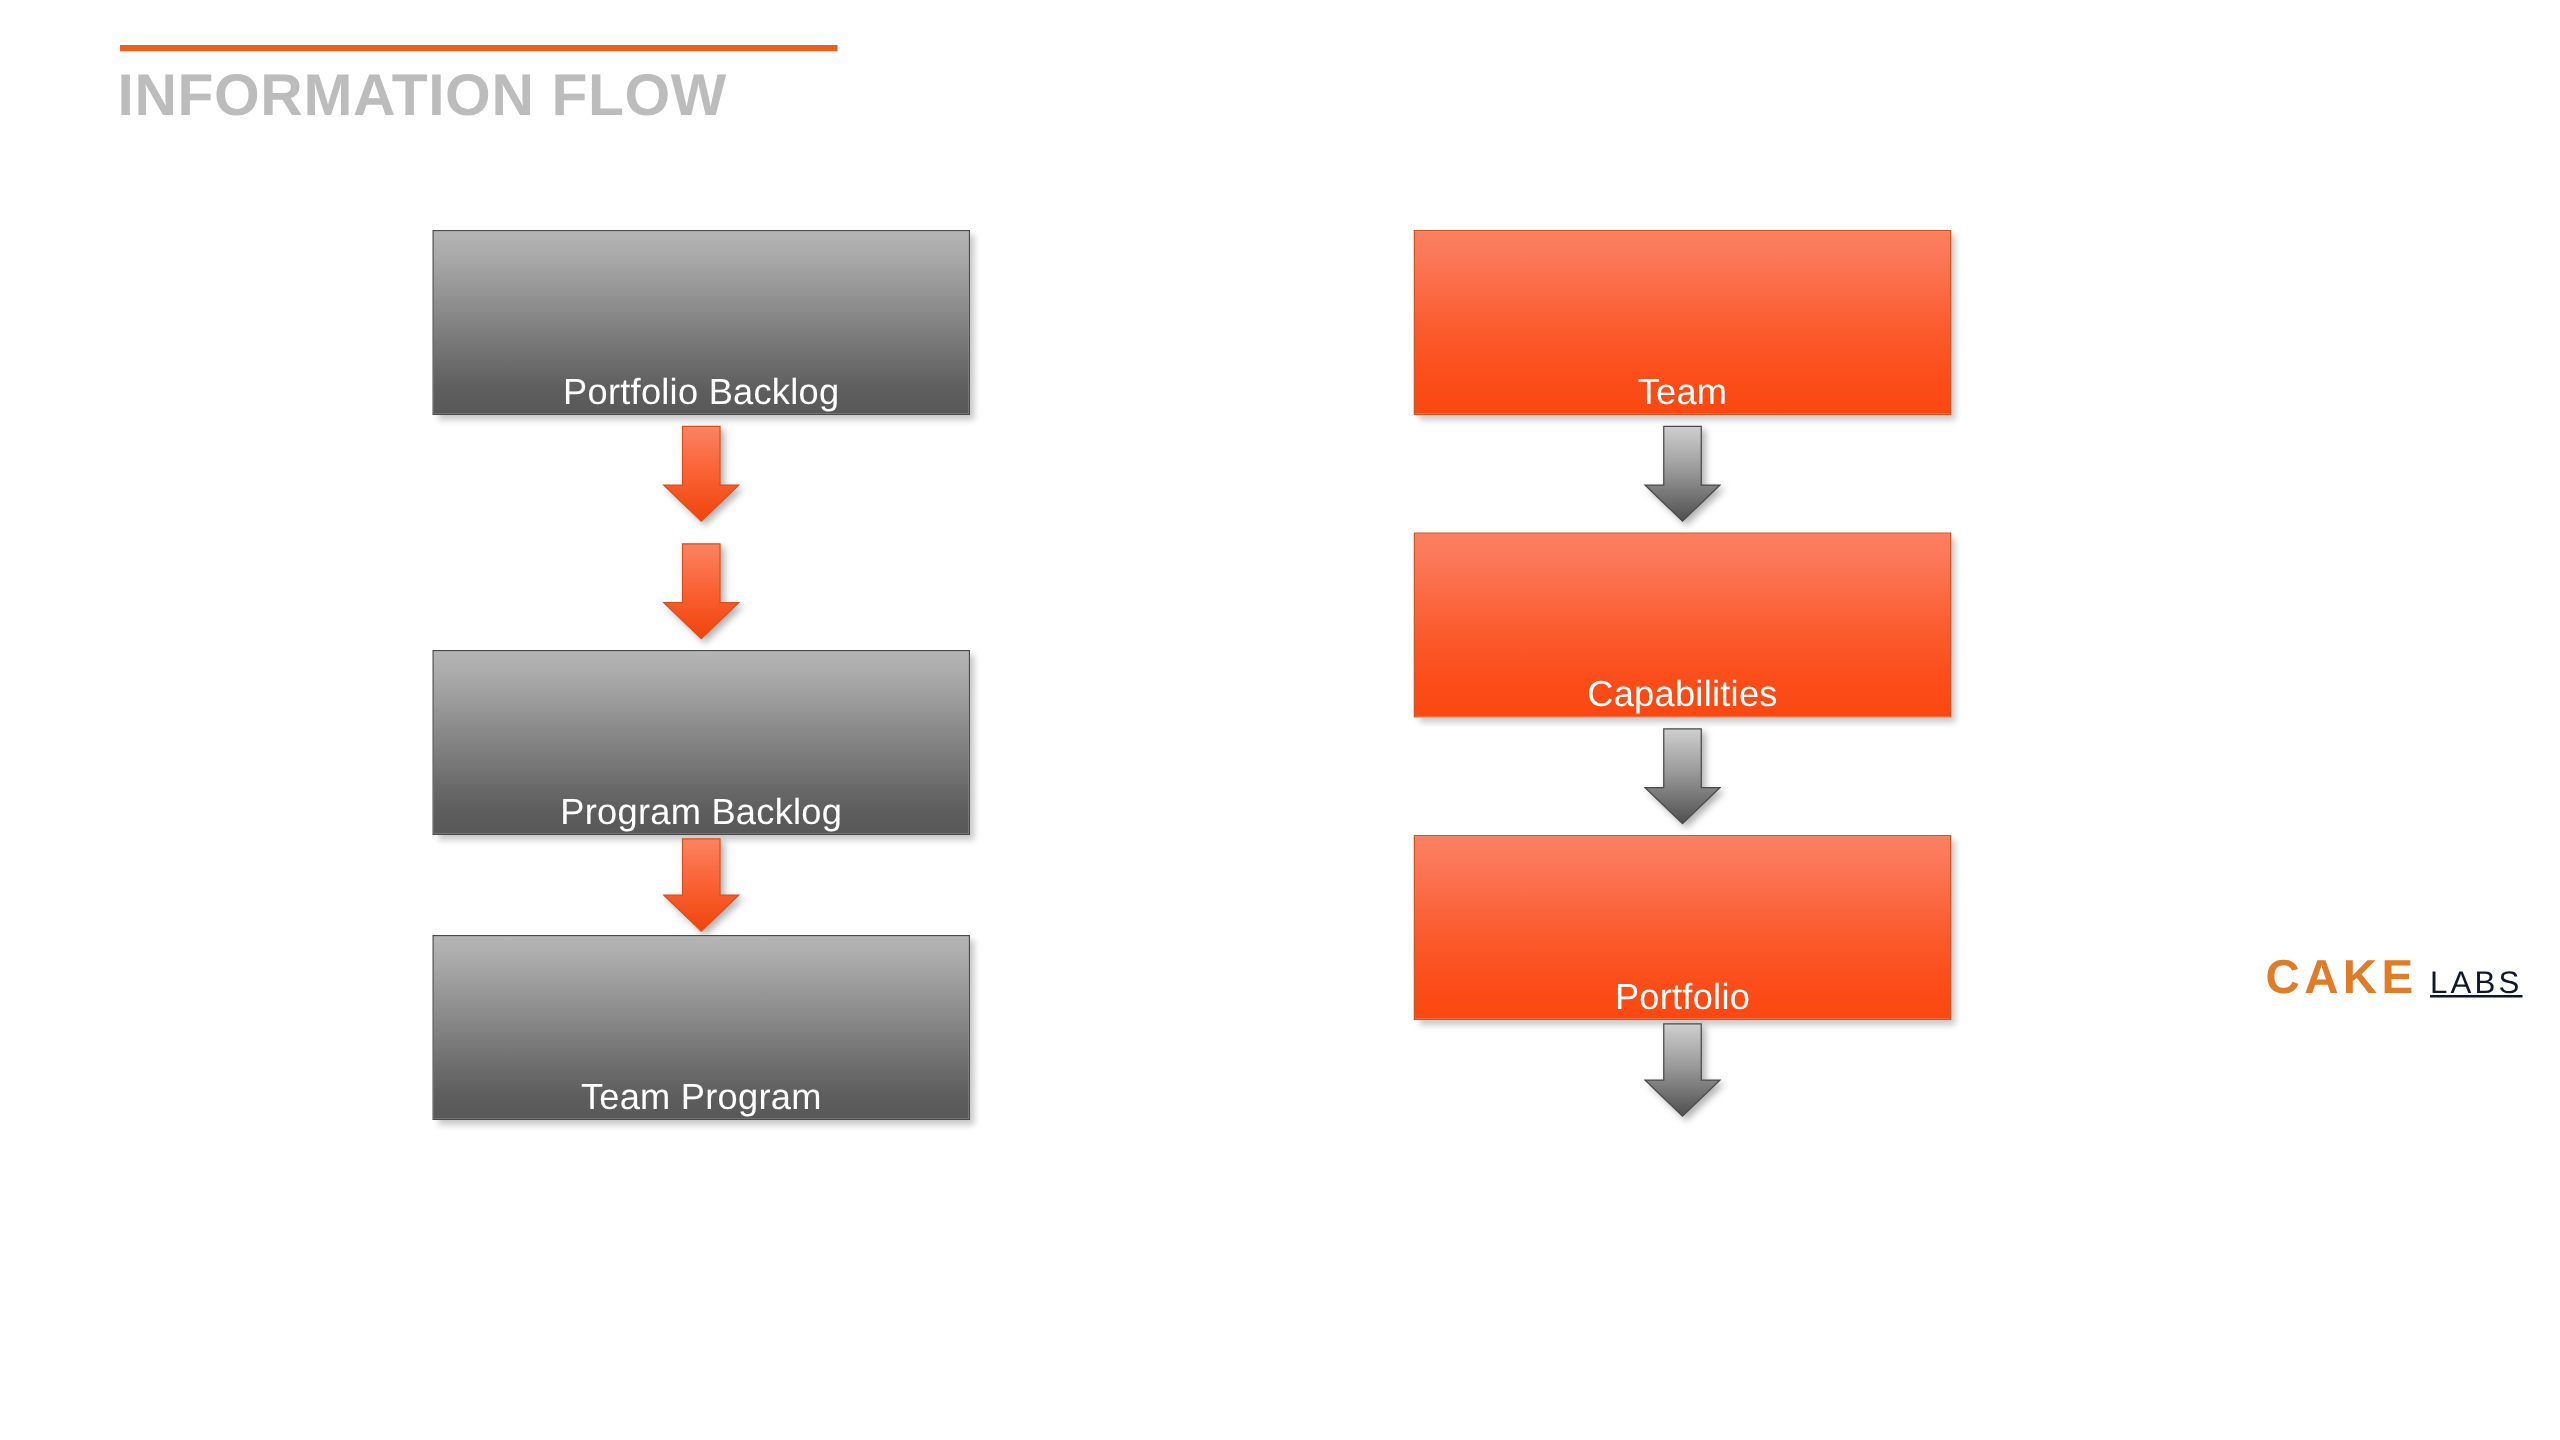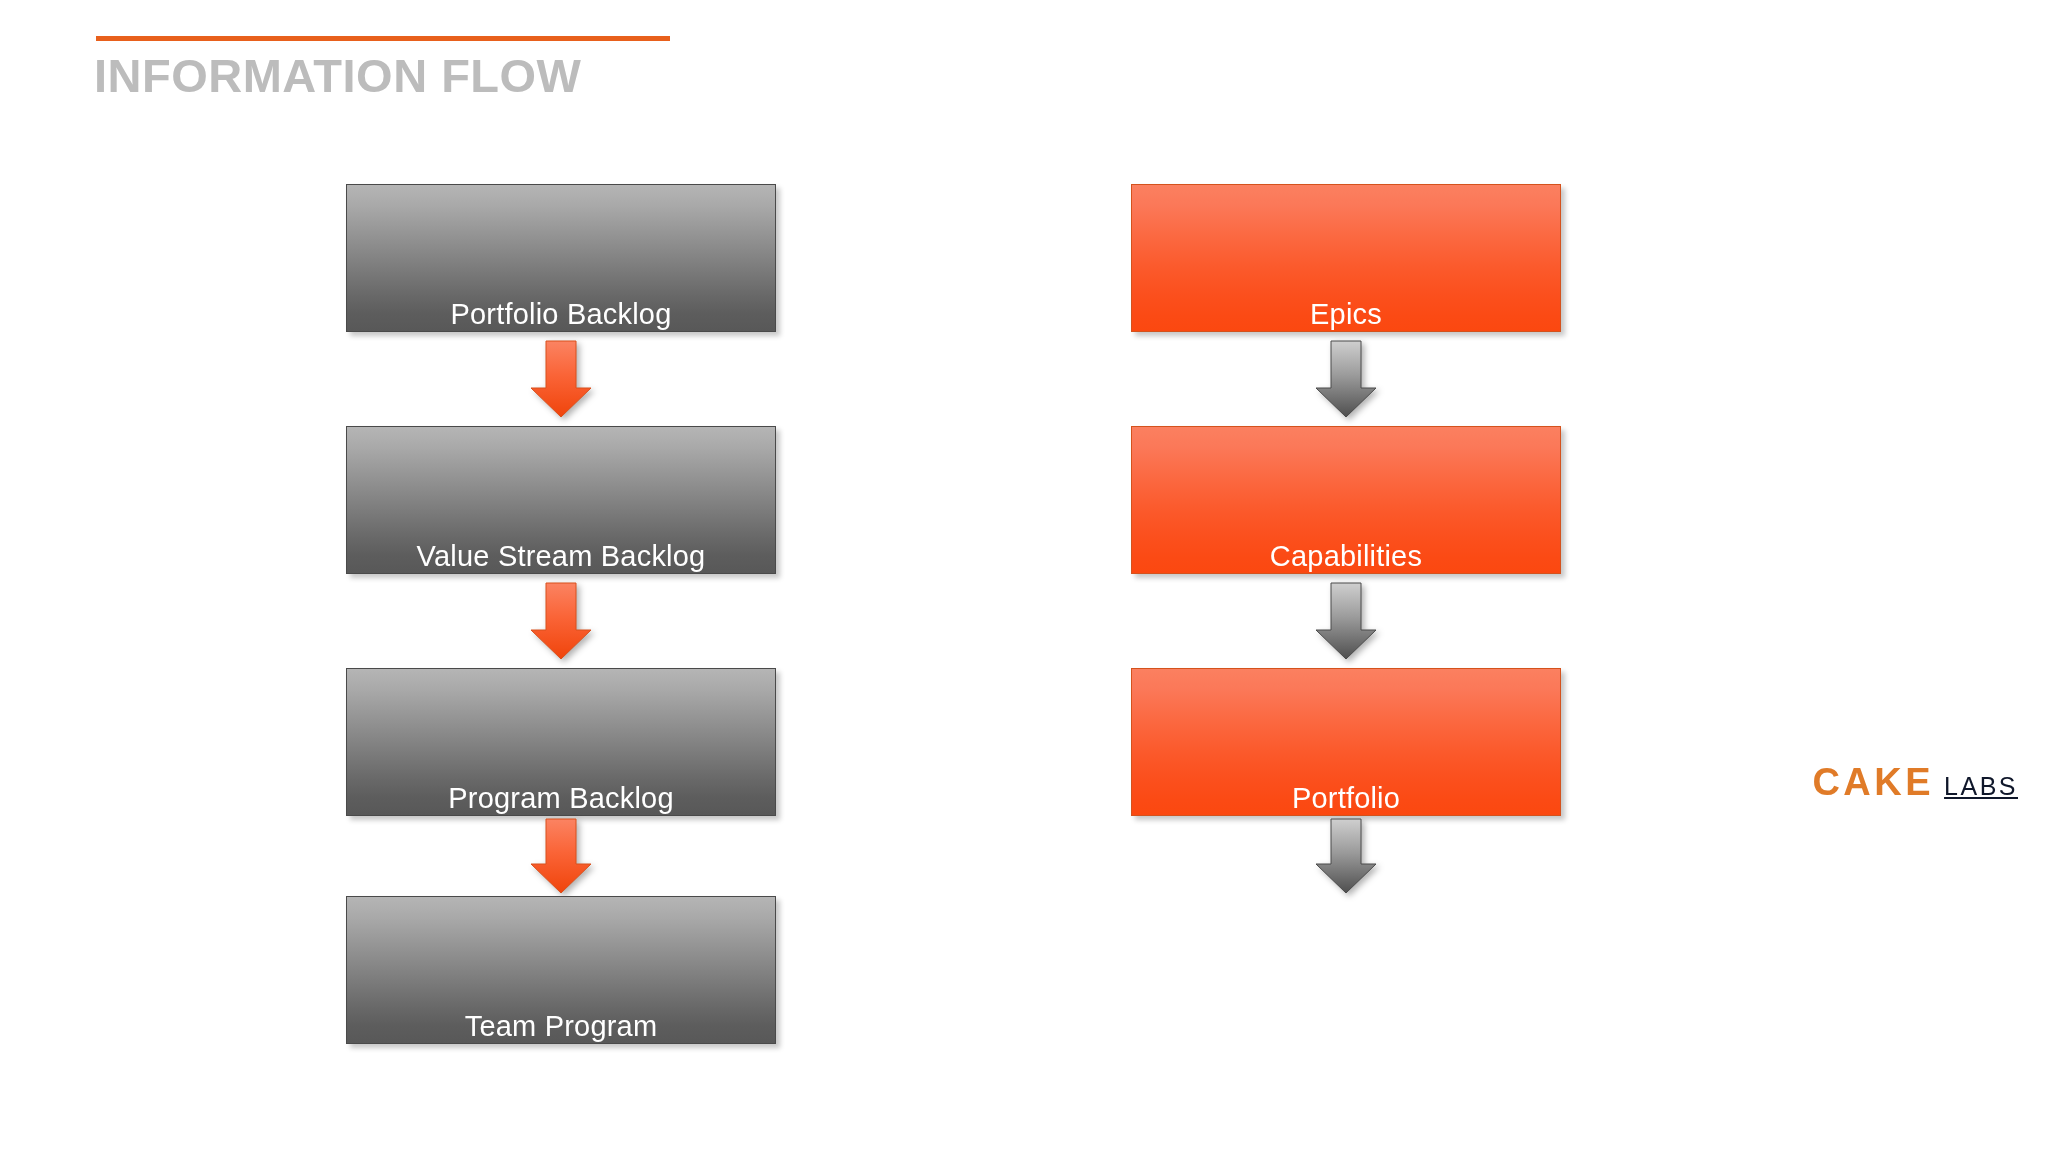--- a/index.html
+++ b/index.html
@@ -163,23 +163,20 @@
           <linearGradient id="orangeArrow1" x1="0" y1="0" x2="0" y2="1">
             <stop offset="0%" stop-color="#fb8362"></stop>
             <stop offset="45%" stop-color="#fa6437"></stop>
             <stop offset="100%" stop-color="#f0440b"></stop>
           </linearGradient>
         </defs>
         <path d="M 16 1 L 46 1 L 46 48 L 61 48 L 31 77 L 1 48 L 16 48 Z" fill="url(#orangeArrow1)" stroke="#d9501c" stroke-width="1"></path>
       </svg>
     </div>
 
-    <div class="flow-box gray">
-      <span class="box-label">Value Stream Backlog</span>
-    </div>
 
     <div class="arrow-gap">
       <svg class="arrow" width="62" height="78" viewBox="0 0 62 78">
         <defs>
           <linearGradient id="orangeArrow2" x1="0" y1="0" x2="0" y2="1">
             <stop offset="0%" stop-color="#fb8362"></stop>
             <stop offset="45%" stop-color="#fa6437"></stop>
             <stop offset="100%" stop-color="#f0440b"></stop>
           </linearGradient>
         </defs>
@@ -206,21 +203,21 @@
 
     <div class="flow-box gray">
       <span class="box-label">Team Program</span>
     </div>
 
   </div>
 
   <div class="column column-right">
 
     <div class="flow-box orange">
-      <span class="box-label">Epics</span>
+      <span class="box-label">Team</span>
     </div>
 
     <div class="arrow-gap">
       <svg class="arrow" width="62" height="78" viewBox="0 0 62 78">
         <defs>
           <linearGradient id="grayArrow1" x1="0" y1="0" x2="0" y2="1">
             <stop offset="0%" stop-color="#cfcfcf"></stop>
             <stop offset="45%" stop-color="#9b9b9b"></stop>
             <stop offset="100%" stop-color="#4f4f4f"></stop>
           </linearGradient>

